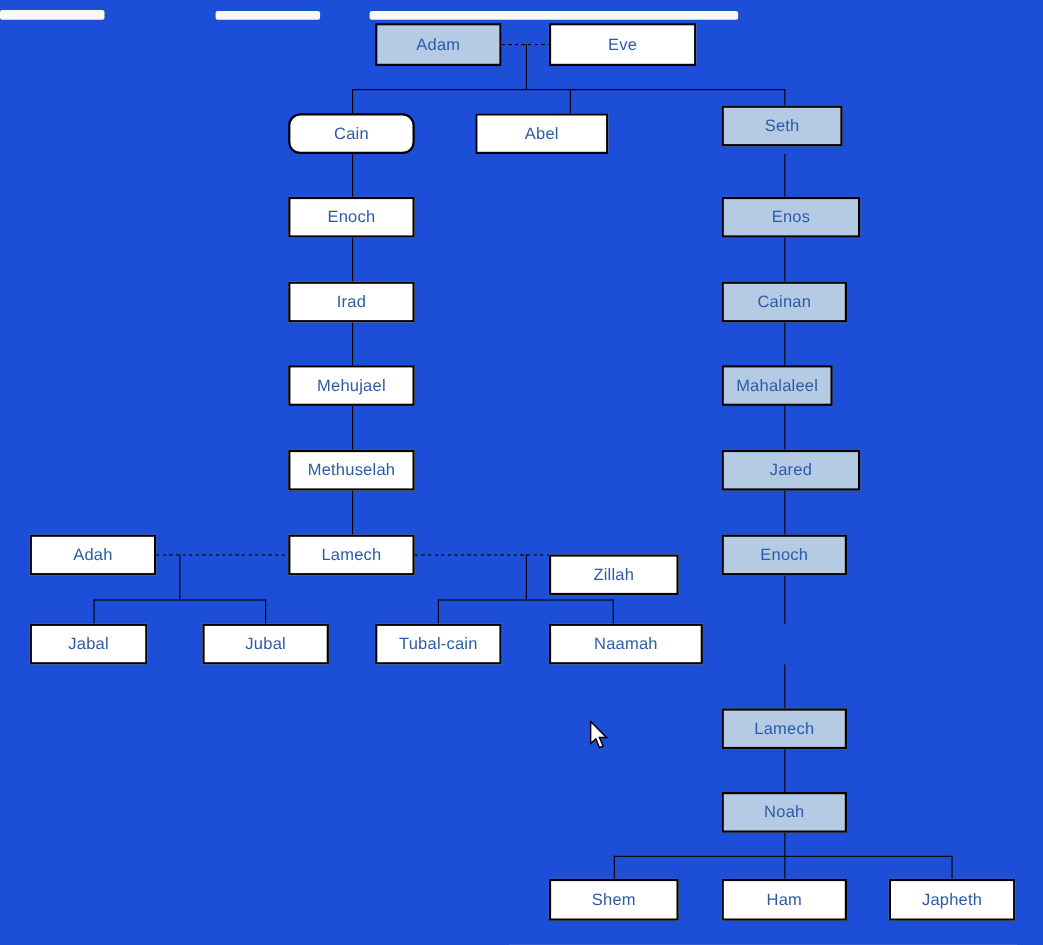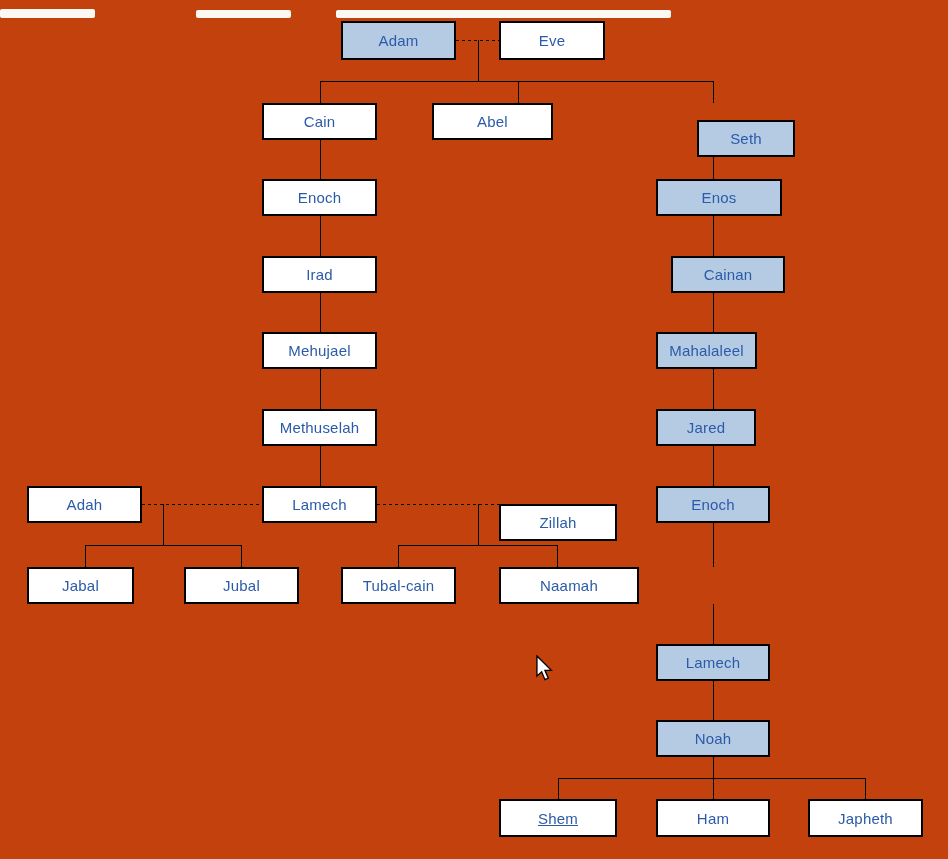--- a/index.html
+++ b/index.html
@@ -1,20 +1,20 @@
 <!DOCTYPE html>
 <html><head>
 <meta charset="utf-8">
 <style>
   html, body { margin: 0; padding: 0; background: #ffffff; }
   .canvas {
     position: relative;
     width: 948px;
     height: 859px;
-    background: #c2410c;
+    background: #1d4ed8;
     font-family: "Liberation Sans", sans-serif;
     overflow: hidden;
   }
   .node {
     position: absolute;
     box-sizing: border-box;
     border: 2px solid #000000;
     background: #ffffff;
     color: #2b5ba8;
     display: flex;
@@ -70,41 +70,41 @@
     <div class="connector" style="left: 713px; top: 446px; width: 1px; height: 40px;"></div>
     <div class="connector" style="left: 713px; top: 523px; width: 1px; height: 44px;"></div>
     <div class="connector" style="left: 713px; top: 604px; width: 1px; height: 40px;"></div>
     <div class="connector" style="left: 713px; top: 681px; width: 1px; height: 39px;"></div>
     <div class="connector" style="left: 713px; top: 757px; width: 1px; height: 21px;"></div>
     <div class="connector" style="left: 558px; top: 778px; width: 308px; height: 1px;"></div>
     <div class="connector" style="left: 558px; top: 778px; width: 1px; height: 21px;"></div>
     <div class="connector" style="left: 713px; top: 778px; width: 1px; height: 21px;"></div>
     <div class="connector" style="left: 865px; top: 778px; width: 1px; height: 21px;"></div>
     <div class="node highlighted" style="left: 341px; top: 21px; width: 115px; height: 39px; border-color: rgb(0, 0, 0); color: rgb(43, 91, 168); background: rgb(181, 203, 227);">Adam</div>
-    <div class="node" style="left: 499px; top: 21px; width: 106px; height: 39px; border-color: rgb(0, 0, 0); color: rgb(43, 91, 168); background: rgb(255, 255, 255);">Eve</div>
-    <div class="node" style="left: 262px; top: 103px; width: 115px; height: 37px; border-color: rgb(0, 0, 0); color: rgb(43, 91, 168); background: rgb(255, 255, 255);">Cain</div>
+    <div class="node" style="left: 499px; top: 21px; width: 134px; height: 39px; border-color: rgb(0, 0, 0); color: rgb(43, 91, 168); background: rgb(255, 255, 255);">Eve</div>
+    <div class="node" style="left: 262px; top: 103px; width: 115px; height: 37px; border-color: rgb(0, 0, 0); color: rgb(43, 91, 168); background: rgb(255, 255, 255); border-radius: 11px;">Cain</div>
     <div class="node" style="left: 432px; top: 103px; width: 121px; height: 37px; border-color: rgb(0, 0, 0); color: rgb(43, 91, 168); background: rgb(255, 255, 255);">Abel</div>
-    <div class="node highlighted" style="left: 656px; top: 120px; width: 98px; height: 37px; border-color: rgb(0, 0, 0); color: rgb(43, 91, 168); background: rgb(181, 203, 227); margin-left: 41px;">Seth</div>
+    <div class="node highlighted" style="left: 656px; top: 96px; width: 110px; height: 37px; border-color: rgb(0, 0, 0); color: rgb(43, 91, 168); background: rgb(181, 203, 227);">Seth</div>
     <div class="node" style="left: 262px; top: 179px; width: 115px; height: 37px; border-color: rgb(0, 0, 0); color: rgb(43, 91, 168); background: rgb(255, 255, 255);">Enoch</div>
     <div class="node" style="left: 262px; top: 256px; width: 115px; height: 37px; border-color: rgb(0, 0, 0); color: rgb(43, 91, 168); background: rgb(255, 255, 255);">Irad</div>
     <div class="node" style="left: 262px; top: 332px; width: 115px; height: 37px; border-color: rgb(0, 0, 0); color: rgb(43, 91, 168); background: rgb(255, 255, 255);">Mehujael</div>
     <div class="node" style="left: 262px; top: 409px; width: 115px; height: 37px; border-color: rgb(0, 0, 0); color: rgb(43, 91, 168); background: rgb(255, 255, 255);">Methuselah</div>
     <div class="node" style="left: 262px; top: 486px; width: 115px; height: 37px; border-color: rgb(0, 0, 0); color: rgb(43, 91, 168); background: rgb(255, 255, 255);">Lamech</div>
     <div class="node" style="left: 27px; top: 486px; width: 115px; height: 37px; border-color: rgb(0, 0, 0); color: rgb(43, 91, 168); background: rgb(255, 255, 255);">Adah</div>
     <div class="node" style="left: 499px; top: 504px; width: 118px; height: 37px; border-color: rgb(0, 0, 0); color: rgb(43, 91, 168); background: rgb(255, 255, 255);">Zillah</div>
     <div class="node" style="left: 27px; top: 567px; width: 107px; height: 37px; border-color: rgb(0, 0, 0); color: rgb(43, 91, 168); background: rgb(255, 255, 255);">Jabal</div>
     <div class="node" style="left: 184px; top: 567px; width: 115px; height: 37px; border-color: rgb(0, 0, 0); color: rgb(43, 91, 168); background: rgb(255, 255, 255);">Jubal</div>
     <div class="node" style="left: 341px; top: 567px; width: 115px; height: 37px; border-color: rgb(0, 0, 0); color: rgb(43, 91, 168); background: rgb(255, 255, 255);">Tubal-cain</div>
     <div class="node" style="left: 499px; top: 567px; width: 140px; height: 37px; border-color: rgb(0, 0, 0); color: rgb(43, 91, 168); background: rgb(255, 255, 255);">Naamah</div>
     <div class="node highlighted" style="left: 656px; top: 179px; width: 126px; height: 37px; border-color: rgb(0, 0, 0); color: rgb(43, 91, 168); background: rgb(181, 203, 227);">Enos</div>
-    <div class="node highlighted" style="left: 671px; top: 256px; width: 114px; height: 37px; border-color: rgb(0, 0, 0); color: rgb(43, 91, 168); background: rgb(181, 203, 227);">Cainan</div>
+    <div class="node highlighted" style="left: 656px; top: 256px; width: 114px; height: 37px; border-color: rgb(0, 0, 0); color: rgb(43, 91, 168); background: rgb(181, 203, 227);">Cainan</div>
     <div class="node highlighted" style="left: 656px; top: 332px; width: 101px; height: 37px; border-color: rgb(0, 0, 0); color: rgb(43, 91, 168); background: rgb(181, 203, 227);">Mahalaleel</div>
-    <div class="node highlighted" style="left: 656px; top: 409px; width: 100px; height: 37px; border-color: rgb(0, 0, 0); color: rgb(43, 91, 168); background: rgb(181, 203, 227);">Jared</div>
+    <div class="node highlighted" style="left: 656px; top: 409px; width: 126px; height: 37px; border-color: rgb(0, 0, 0); color: rgb(43, 91, 168); background: rgb(181, 203, 227);">Jared</div>
     <div class="node highlighted" style="left: 656px; top: 486px; width: 114px; height: 37px; border-color: rgb(0, 0, 0); color: rgb(43, 91, 168); background: rgb(181, 203, 227);">Enoch</div>
     <div class="node highlighted" style="left: 656px; top: 644px; width: 114px; height: 37px; border-color: rgb(0, 0, 0); color: rgb(43, 91, 168); background: rgb(181, 203, 227);">Lamech</div>
     <div class="node highlighted" style="left: 656px; top: 720px; width: 114px; height: 37px; border-color: rgb(0, 0, 0); color: rgb(43, 91, 168); background: rgb(181, 203, 227);">Noah</div>
-    <div class="node" style="left: 499px; top: 799px; width: 118px; height: 38px; border-color: rgb(0, 0, 0); color: rgb(43, 91, 168); background: rgb(255, 255, 255); text-decoration: underline;">Shem</div>
+    <div class="node" style="left: 499px; top: 799px; width: 118px; height: 38px; border-color: rgb(0, 0, 0); color: rgb(43, 91, 168); background: rgb(255, 255, 255);">Shem</div>
     <div class="node" style="left: 656px; top: 799px; width: 114px; height: 38px; border-color: rgb(0, 0, 0); color: rgb(43, 91, 168); background: rgb(255, 255, 255);">Ham</div>
     <div class="node" style="left: 808px; top: 799px; width: 115px; height: 38px; border-color: rgb(0, 0, 0); color: rgb(43, 91, 168); background: rgb(255, 255, 255);">Japheth</div>
     <svg class="cursor-svg" width="17" height="26" viewBox="0 0 13.5 21.5" style="left: 536px; top: 655px;">
     <polygon points="0.5,0.8 0.5,17.3 4.4,13.9 7.1,20.4 9.9,19.2 7.1,12.7 12.4,12.7" fill="#ffffff" stroke="#000000" stroke-width="1.1" stroke-linejoin="miter"></polygon>
   </svg>
 </div>
 
 </body></html>

